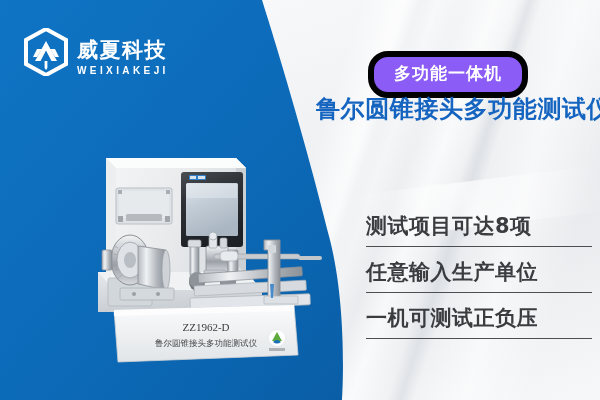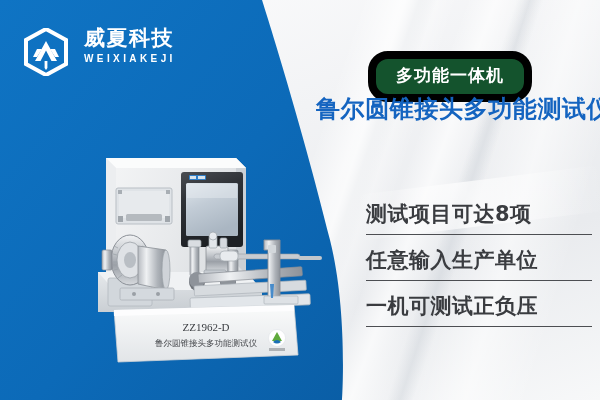--- a/index.html
+++ b/index.html
@@ -41,62 +41,62 @@
   .shade.h2 { left:452px; top:-100px; width:26px; height:600px; transform:rotate(18deg); opacity:.45; }
 
   
   .bg-blue {
     position:absolute; left:0; top:0; width:600px; height:400px;
   }
 
   
   .logo {
     position:absolute; left:24px; top:28px;
-    display:flex; align-items:flex-start; gap:16px;
+    display:flex; align-items:flex-end; gap:9px;
     z-index:6;
   }
   .logo-mark { width:44px; height:48px; flex:0 0 auto; }
   .logo-text { display:flex; flex-direction:column; line-height:1; }
   .logo-cn {
     color:#ffffff; font-size:21px; font-weight:bold;
     letter-spacing:1.5px;
     font-family:"DejaVu Sans","Liberation Sans",sans-serif;
   }
   .logo-en {
     color:#ffffff; font-size:10px; font-weight:bold;
     letter-spacing:3.4px; margin-top:5px;
   }
 
   
   .badge {
     position:absolute; left:368px; top:51px;
     padding:5px 20px 7px;
-    background:#14532d;
-    border:8px solid #000000;
+    background:#8b5cf6;
+    border:6px solid #000000;
     border-radius:20px;
     color:#ffffff;
     font-size:17px; font-weight:bold;
     letter-spacing:1px;
     font-family:"DejaVu Sans","Liberation Sans",sans-serif;
     white-space:nowrap;
     z-index:6;
   }
   .title {
     position:absolute; left:316px; top:93px;
     color:#1464c0;
     font-size:24px; font-weight:bold;
     letter-spacing:.6px;
     white-space:nowrap;
     font-family:"DejaVu Sans","Liberation Sans",sans-serif;
     z-index:6;
   }
 
   
   .features {
-    position:absolute; left:366px; top:200px; width:226px;
+    position:absolute; left:366px; top:212px; width:226px;
     z-index:6;
   }
   .feature-row { position:relative; }
   .feature-text {
     color:#3a3c40;
     font-size:21px; font-weight:bold;
     letter-spacing:.5px;
     white-space:nowrap;
     font-family:"DejaVu Sans","Liberation Sans",sans-serif;
     padding-bottom:6px;

